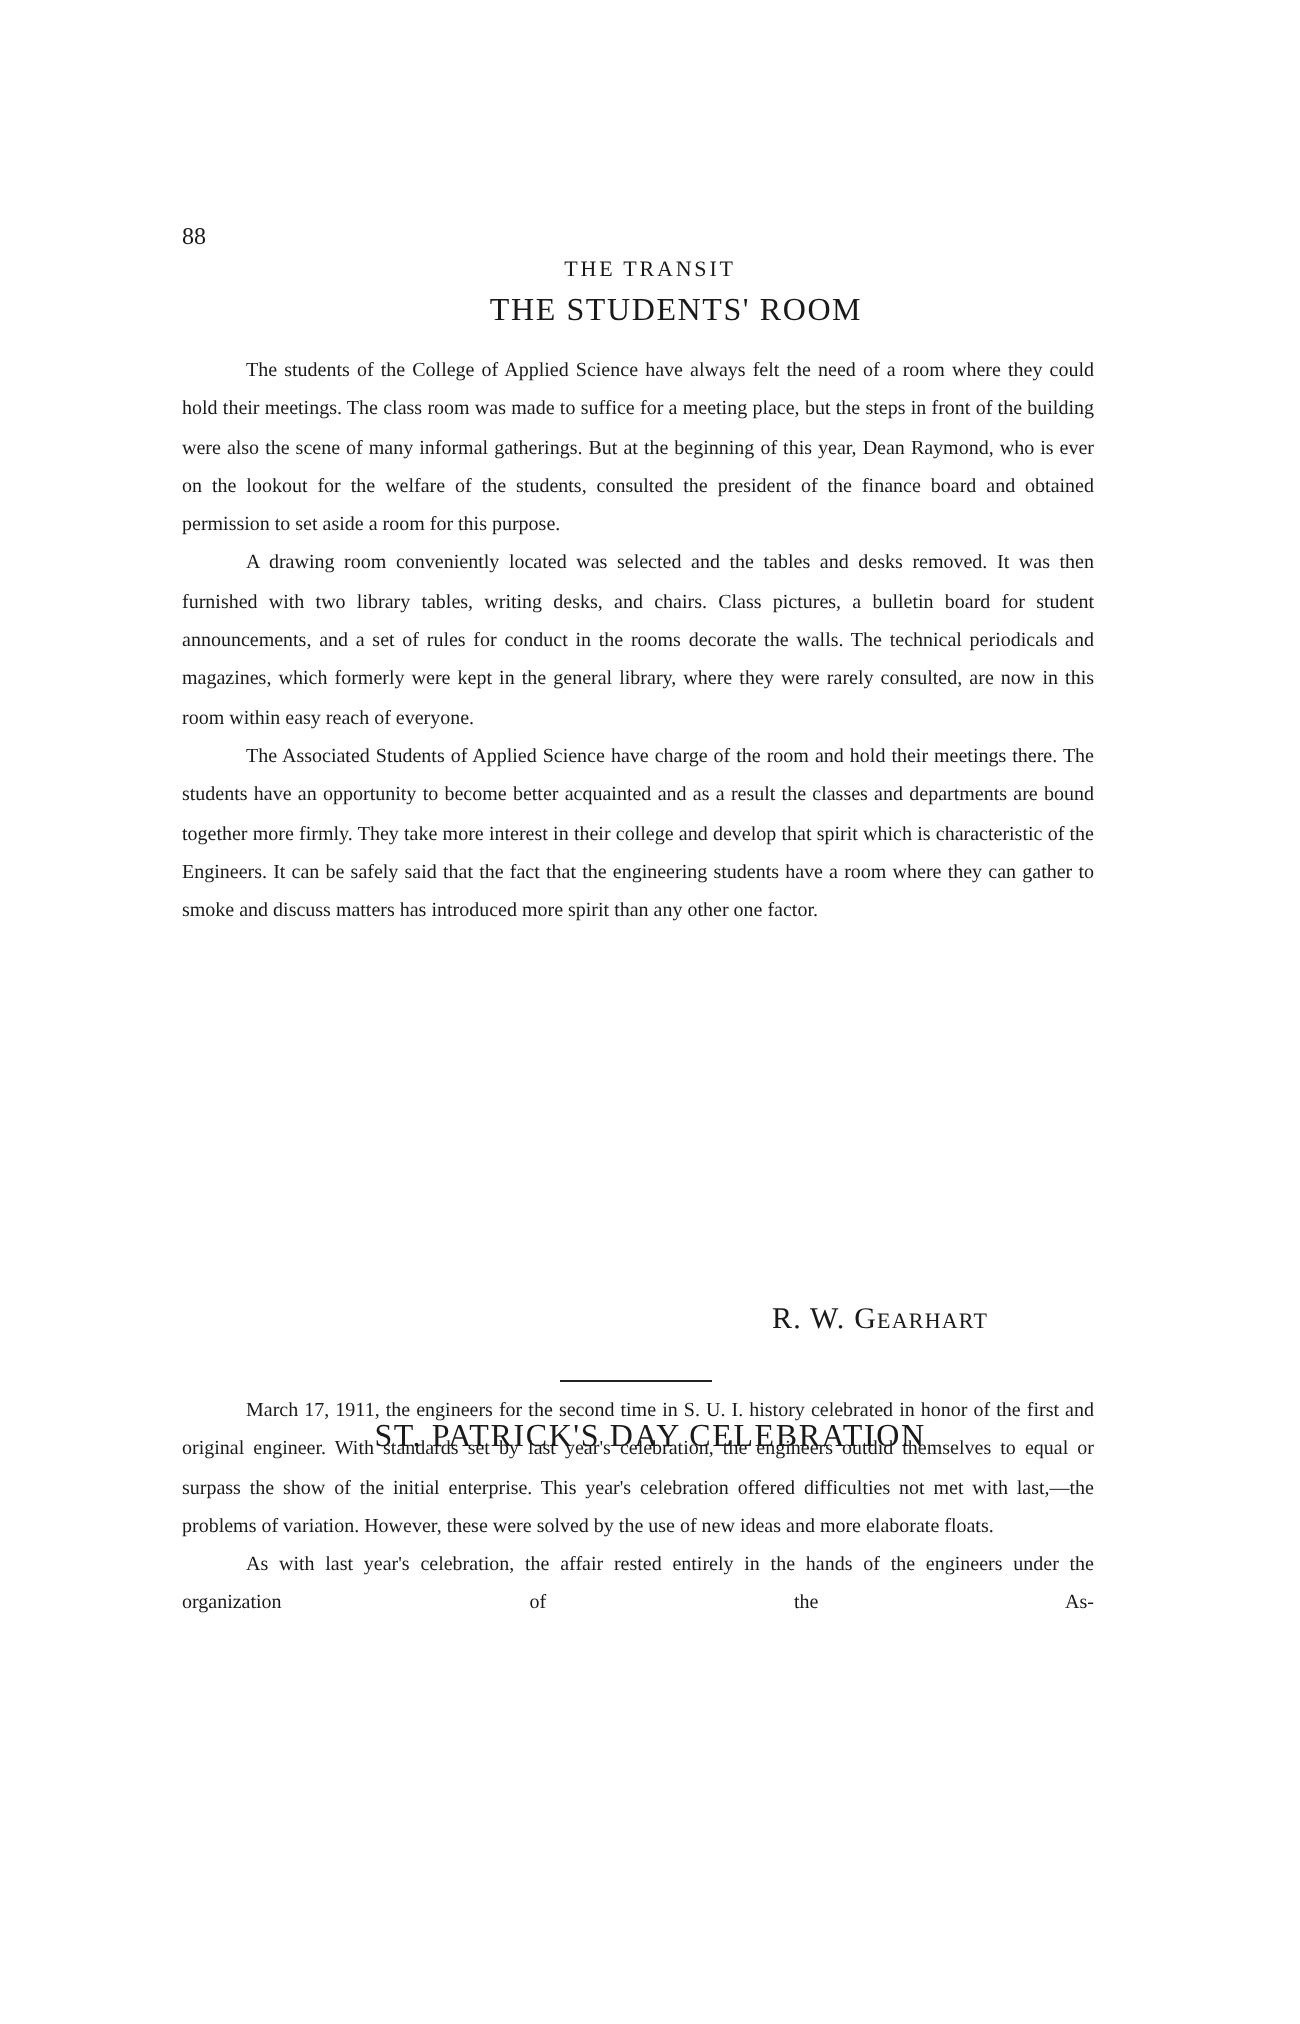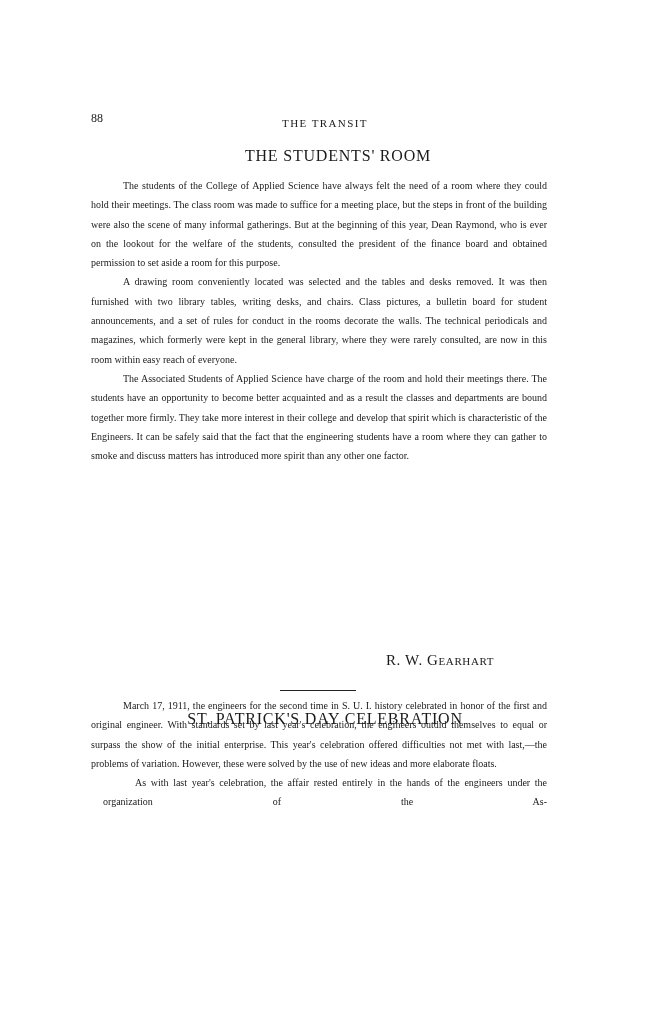--- a/index.html
+++ b/index.html
@@ -19,21 +19,21 @@
       position: absolute;
       left: 91px;
       top: 109px;
       font-size: 12px;
       line-height: 18px;
     }
     .running-head {
       position: absolute;
       left: 0;
       width: 650px;
-      top: 116px;
+      top: 128px;
       text-align: center;
       font-size: 11px;
       letter-spacing: 1.4px;
       line-height: 14px;
     }
     .section-title {
       position: absolute;
       left: 0;
       width: 650px;
       text-align: center;
@@ -95,14 +95,14 @@
 <div class="signature">
   <span class="sc">R. W. Gearhart</span>
 </div>
 
 <div class="rule"></div>
 
 <div class="section-title title-2">ST. PATRICK'S DAY CELEBRATION</div>
 
 <div class="body-block block-2">
   <p>March 17, 1911, the engineers for the second time in S. U. I. history celebrated in honor of the first and original engineer. With standards set by last year's celebration, the engineers outdid themselves to equal or surpass the show of the initial enterprise.  This year's celebration offered difficulties not met with last,—the problems of variation.  However, these were solved by the use of new ideas and more elaborate floats.</p>
-  <p style="text-align-last: justify; margin-left: 12px;">As with last year's celebration, the affair rested entirely in the hands of the engineers under the organization of the As-</p>
+  <p style="text-align-last: justify;">As with last year's celebration, the affair rested entirely in the hands of the engineers under the organization of the As-</p>
 </div>
 
 </body></html>

